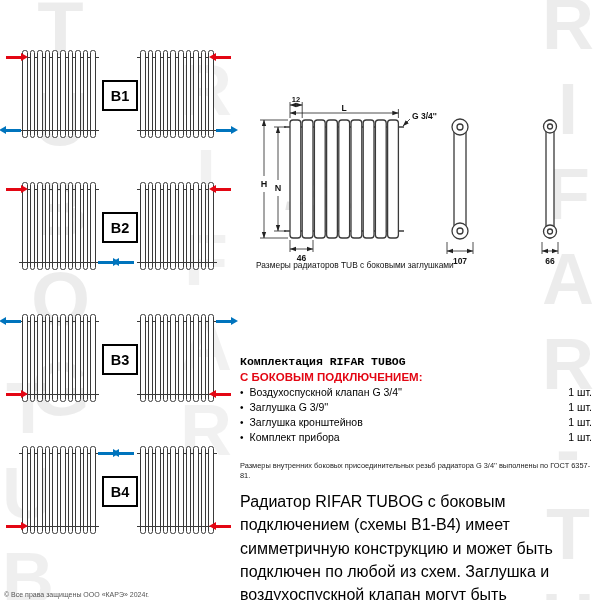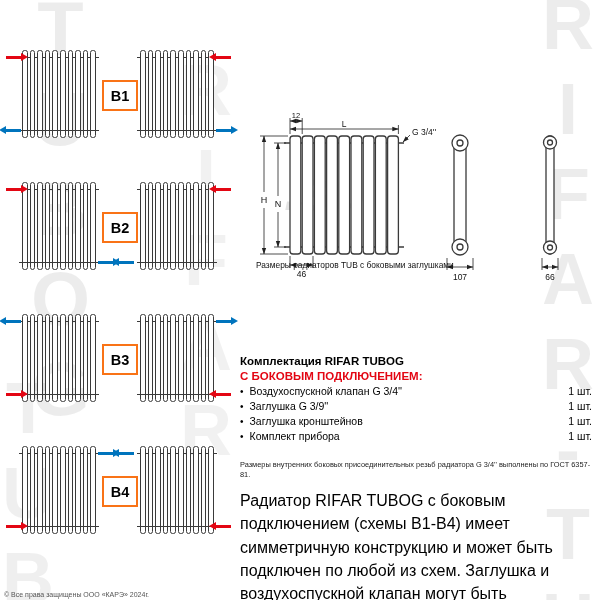--- a/index.html
+++ b/index.html
@@ -19,35 +19,35 @@
   .title{position:absolute;top:6px;right:10px;text-align:right;z-index:2;
     font-size:17.5px;font-weight:bold;line-height:1.2;letter-spacing:.2px;}
   
   .scheme-row{position:absolute;left:8px;width:236px;height:96px;z-index:1;}
   .rad{position:absolute;top:4px;width:74px;height:88px;}
   .rad::before{content:'';position:absolute;left:-3px;right:-3px;top:7px;border-top:1.4px solid #3a3a3a;}
   .rad::after{content:'';position:absolute;left:-3px;right:-3px;bottom:7px;border-top:1.4px solid #3a3a3a;}
   .rad-body{position:absolute;inset:0;display:flex;gap:2px;}
   .section{flex:1;min-width:0;border:1.4px solid #3a3a3a;border-radius:2.5px;background:#fff;}
   .label-box{position:absolute;left:94px;top:34px;width:32px;height:27px;background:#fff;
-    border:2px solid #f97316;display:flex;align-items:center;justify-content:center;
+    border:2px solid #000000;display:flex;align-items:center;justify-content:center;
     font-size:14.5px;font-weight:bold;z-index:2;}
   .arrow{position:absolute;height:2.6px;width:15px;z-index:2;}
   .arrow.red{color:#e30613;background:#e30613;}
   .arrow.blue{color:#0074bd;background:#0074bd;}
   .arrow::after{content:'';position:absolute;top:50%;margin-top:-4.6px;width:0;height:0;
     border-top:4.6px solid transparent;border-bottom:4.6px solid transparent;}
   .arrow.dir-right::after{right:-7px;border-left:7px solid;}
   .arrow.dir-left::after{left:-7px;border-right:7px solid;}
   
-  .tech-wrap{position:absolute;left:250px;top:108px;z-index:1;}
+  .tech-wrap{position:absolute;left:250px;top:92px;z-index:1;font-weight:bold;}
   .drawing-caption{position:absolute;left:256px;top:260px;z-index:2;font-size:8.4px;color:#111;}
   
   .info{position:absolute;left:240px;top:355px;width:352px;z-index:2;}
-  .pkg-title{font-size:11.5px;font-weight:bold;margin:0 0 3px;}
+  .pkg-title{font-size:11.5px;font-weight:bold;margin:0 0 3px;font-family:Liberation Mono, monospace;}
   .pkg-sub{font-size:11.5px;font-weight:bold;color:#e30613;margin:0 0 1px;}
   .pkg-list{list-style:none;margin:0 0 5px;padding:0;}
   .pkg-list li{display:flex;align-items:baseline;font-size:10.5px;margin:3px 0;}
   .dot{margin-right:6px;font-size:10px;}
   .item-name{flex:1;}
   .item-qty{text-align:right;white-space:nowrap;}
   .pkg-note{font-size:7.4px;color:#222;line-height:1.3;margin:18px 0 10px;}
   .desc{font-size:16px;line-height:1.45;margin:0 0 8px;text-align:left;}
   .min-len{font-size:10.5px;font-weight:bold;line-height:1.4;}
   

